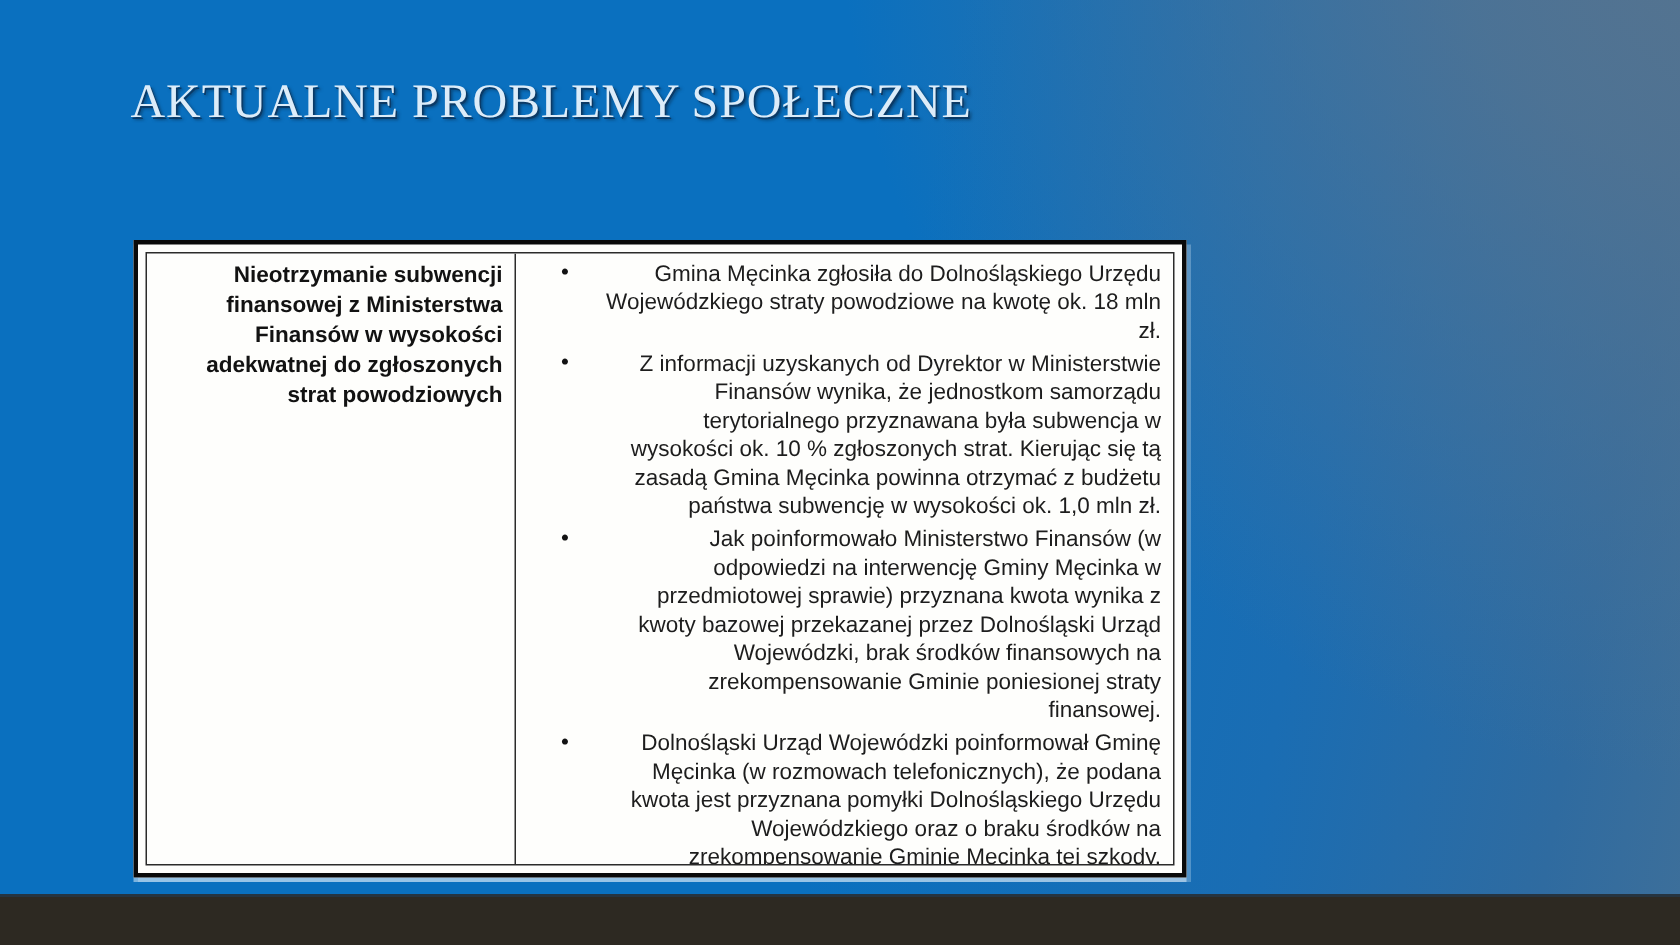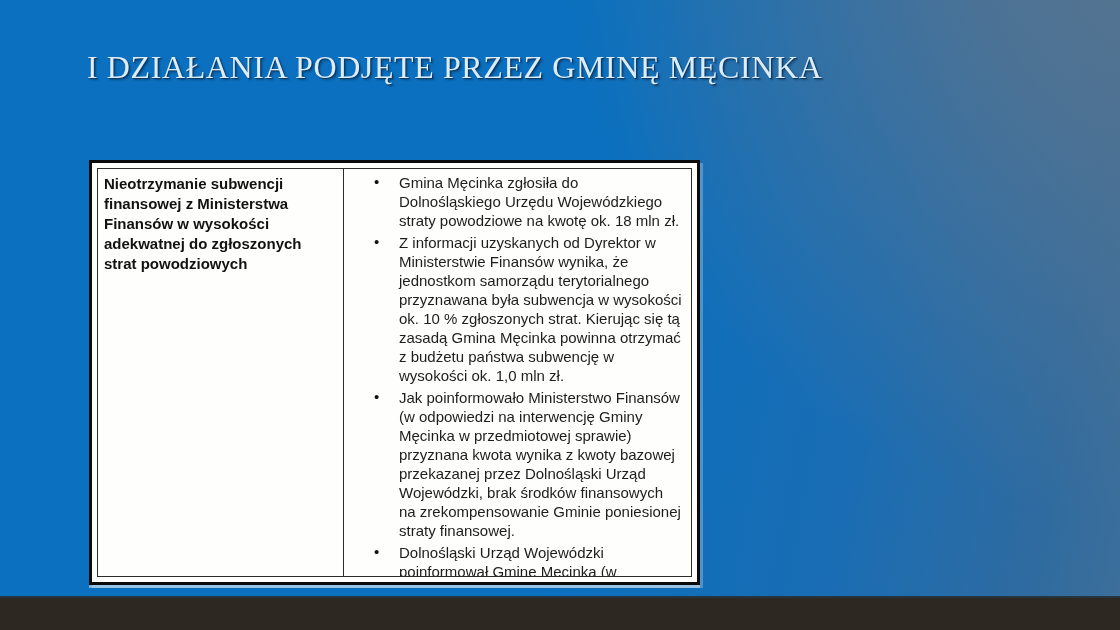--- a/index.html
+++ b/index.html
@@ -20,26 +20,27 @@
     font-size: 32px; line-height: 39px;
     letter-spacing: 0.6px;
     color: var(--title-text, #dcecf9);
     text-shadow: 1px 1px 0 var(--title-shadow, #0b3a66), 2px 2px 2px rgba(8, 40, 70, 0.55);
     white-space: nowrap;
   }
   .slide-title span { display: block; }
 
   .table-outer {
     position: absolute; left: 89px; top: 160px;
-    width: 611px; height: 425px;
+    width: 702px; height: 425px;
     box-sizing: border-box;
     background: var(--table-bg, #fefefc);
     border: 3px solid var(--table-border, #0a0a0a);
     padding: 5px;
     box-shadow: 0 3px 0 rgba(219, 235, 248, 0.55), 3px 3px 0 rgba(219, 235, 248, 0.3);
+    text-align: right;
   }
   .table-inner {
     box-sizing: border-box;
     width: 100%; height: 100%;
     border: 1px solid var(--inner-border, #2b2b2b);
     display: flex;
     overflow: hidden;
   }
   .cell { box-sizing: border-box; overflow: hidden; }
   .cell-left {
@@ -76,32 +77,32 @@
     height: 34px;
     box-sizing: border-box;
     background: var(--footer-bar, #2d2922);
     border-top: 2px solid var(--footer-edge, #263440);
   }
 </style>
 </head>
 <body style="--background-blue: #0a70bf; --background-corner: #57748f; --footer-bar: #2d2922; --footer-edge: #263440; --title-text: #dcecf9; --title-shadow: #0b3a66; --table-border: #0a0a0a; --inner-border: #2b2b2b; --table-bg: #fefefc; --cell-text: #121212; --body-text: #1d1d1d;">
 
 <h1 class="slide-title">
-  <span>I DZIAŁANIA PODJĘTE PRZEZ GMINĘ MĘCINKA</span>
+  <span>AKTUALNE PROBLEMY SPOŁECZNE</span>
 </h1>
 
 <div class="table-outer">
   <div class="table-inner">
     <div class="cell cell-left">
       <p>Nieotrzymanie subwencji finansowej z Ministerstwa Finansów w wysokości adekwatnej do zgłoszonych strat powodziowych</p>
     </div>
     <div class="cell cell-right">
       <ul>
           <li><span class="bullet">•</span><span>Gmina Męcinka zgłosiła do Dolnośląskiego Urzędu Wojewódzkiego straty powodziowe na kwotę ok. 18 mln zł.</span></li>
           <li><span class="bullet">•</span><span>Z informacji uzyskanych od Dyrektor w Ministerstwie Finansów wynika, że jednostkom samorządu terytorialnego przyznawana była subwencja w wysokości ok. 10 % zgłoszonych strat. Kierując się tą zasadą Gmina Męcinka powinna otrzymać z budżetu państwa subwencję w wysokości ok. 1,0 mln zł.</span></li>
           <li><span class="bullet">•</span><span>Jak poinformowało Ministerstwo Finansów (w odpowiedzi na interwencję Gminy Męcinka w przedmiotowej sprawie) przyznana kwota wynika z kwoty bazowej przekazanej przez Dolnośląski Urząd Wojewódzki, brak środków finansowych na zrekompensowanie Gminie poniesionej straty finansowej.</span></li>
-          <li><span class="bullet">•</span><span>Dolnośląski Urząd Wojewódzki poinformował Gminę Męcinka (w rozmowach telefonicznych), że podana kwota jest wynikiem pomyłki Dolnośląskiego Urzędu Wojewódzkiego oraz o braku środków na zrekompensowanie Gminie Męcinka tej szkody.</span></li>
+          <li><span class="bullet">•</span><span>Dolnośląski Urząd Wojewódzki poinformował Gminę Męcinka (w rozmowach telefonicznych), że podana kwota jest przyznana pomyłki Dolnośląskiego Urzędu Wojewódzkiego oraz o braku środków na zrekompensowanie Gminie Męcinka tej szkody.</span></li>
         </ul>
     </div>
   </div>
 </div>
 
 <div class="footer-bar"></div>
 
 </body></html>

